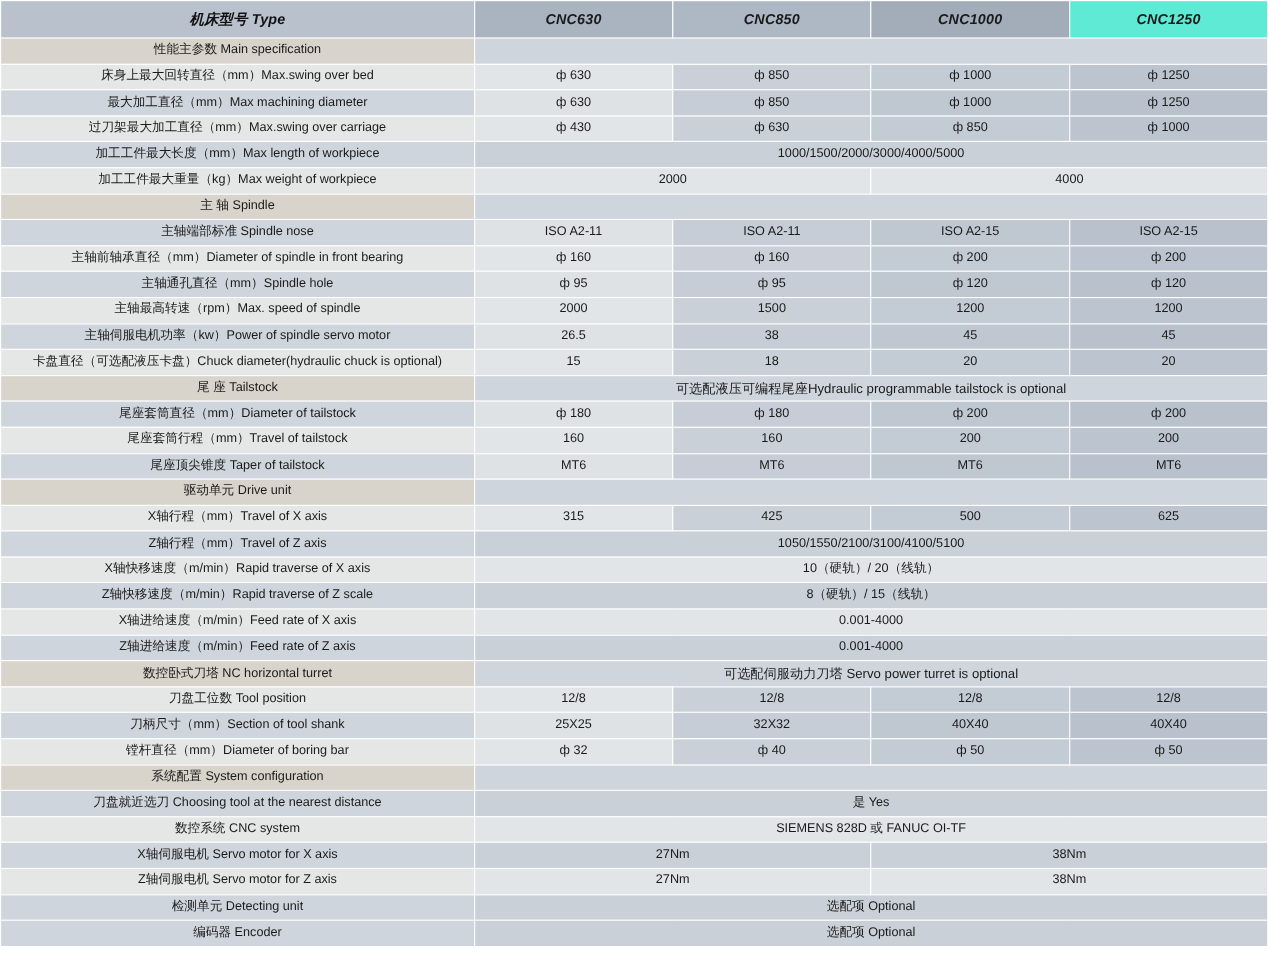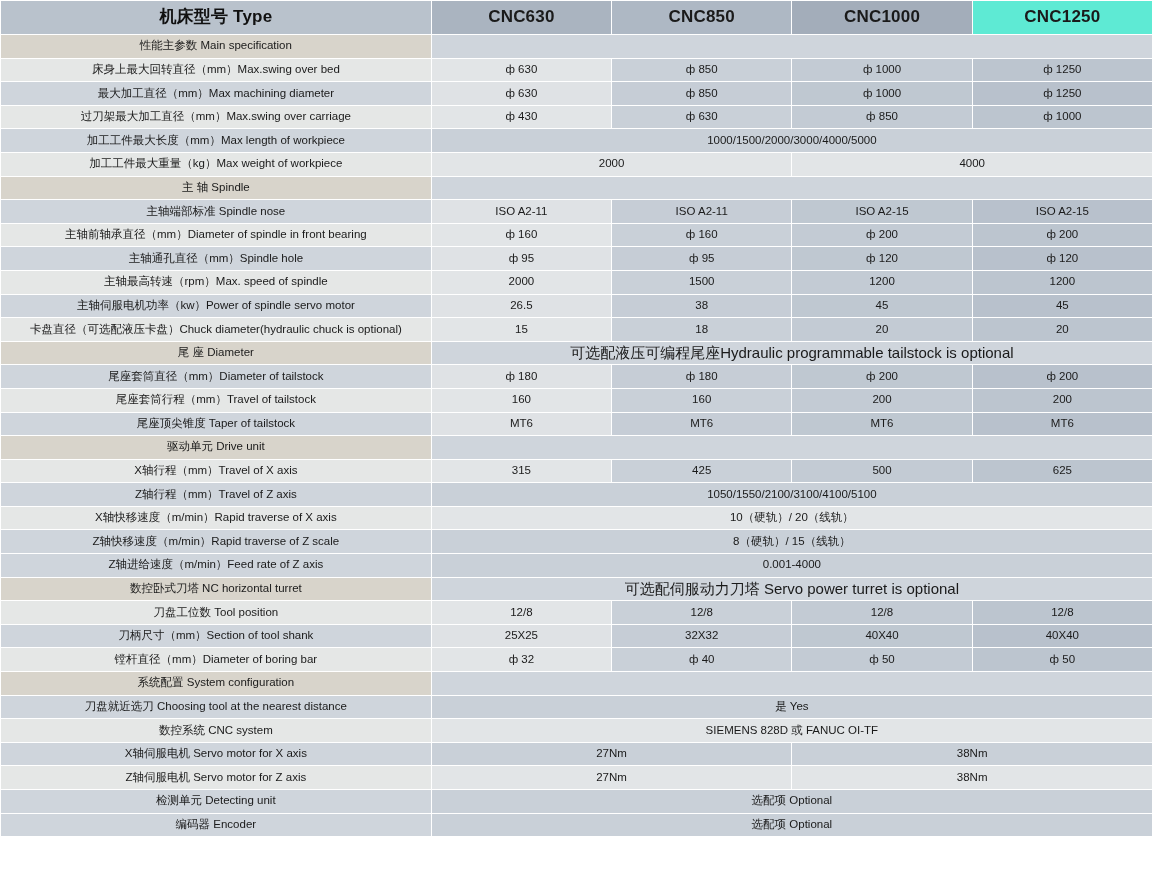--- a/index.html
+++ b/index.html
@@ -28,44 +28,45 @@
     height: 22.6px;
     vertical-align: middle;
     text-align: center;
   }
   col.label-col { width: 430px; }
   col.model-col { width: 180px; }
 
   
   tr.head td {
     height: 33px;
-    font-size: 17px;
+    font-size: 13px;
     font-weight: bold;
     letter-spacing: 0.2px;
+    font-style: italic;
   }
   td.head-label {
     background: #b9c2cc;
     color: #111;
   }
   td.head-m1 { background: #aab4c0; }
   td.head-m2 { background: #aeb8c4; margin-top: 45px; }
   td.head-m3 { background: #a3adba; }
   td.head-m4 { background: #5eead4; }
 
   
   td.section {
     background: #d8d4cb;
     font-weight: bold;
     font-size: 12px;
   }
   td.section-rest {
     background: #cfd5dc;
   }
   td.section-rest.optional {
-    font-size: 15px;
+    font-size: 12px;
     margin-top: 24px;
   }
 
   
   td.lbl-a { background: #e5e7e6; }
   td.lbl-b { background: #cfd5dc; margin-left: 32px; }
   
   td.val-a { background: #e2e5e7; }
   td.val-b { background: #c9d0d8; }
   td.val-c { background: #c3cbd4; }
@@ -199,21 +200,21 @@
       <tr>
         <td class="lbl-a">
           <span class="lbl-inner">卡盘直径（可选配液压卡盘）Chuck diameter(hydraulic chuck is optional)</span>
         </td>
         <td class="val-a">15</td>
         <td class="val-b">18</td>
         <td class="val-c">20</td>
         <td class="val-d">20</td>
       </tr>
       <tr>
-        <td class="section">尾 座 Diameter</td>
+        <td class="section">尾 座 Tailstock</td>
         <td class="section-rest optional" colspan="4">可选配液压可编程尾座Hydraulic programmable tailstock is optional</td>
       </tr>
       <tr>
         <td class="lbl-b">
           <span class="lbl-inner">尾座套筒直径（mm）Diameter of tailstock</span>
         </td>
         <td class="val-a2">ф 180</td>
         <td class="val-b2">ф 180</td>
         <td class="val-c2">ф 200</td>
         <td class="val-d2">ф 200</td>
@@ -261,20 +262,26 @@
         </td>
         <td class="span-a" colspan="4">10（硬轨）/ 20（线轨）</td>
       </tr>
       <tr>
         <td class="lbl-b">
           <span class="lbl-inner">Z轴快移速度（m/min）Rapid traverse of Z scale</span>
         </td>
         <td class="span-b" colspan="4">8（硬轨）/ 15（线轨）</td>
       </tr>
       <tr>
+        <td class="lbl-a">
+          <span class="lbl-inner">X轴进给速度（m/min）Feed rate of X axis</span>
+        </td>
+        <td class="span-a" colspan="4">0.001-4000</td>
+      </tr>
+      <tr>
         <td class="lbl-b">
           <span class="lbl-inner">Z轴进给速度（m/min）Feed rate of Z axis</span>
         </td>
         <td class="span-b" colspan="4">0.001-4000</td>
       </tr>
       <tr>
         <td class="section">数控卧式刀塔 NC horizontal turret</td>
         <td class="section-rest optional" colspan="4">可选配伺服动力刀塔 Servo power turret is optional</td>
       </tr>
       <tr>

